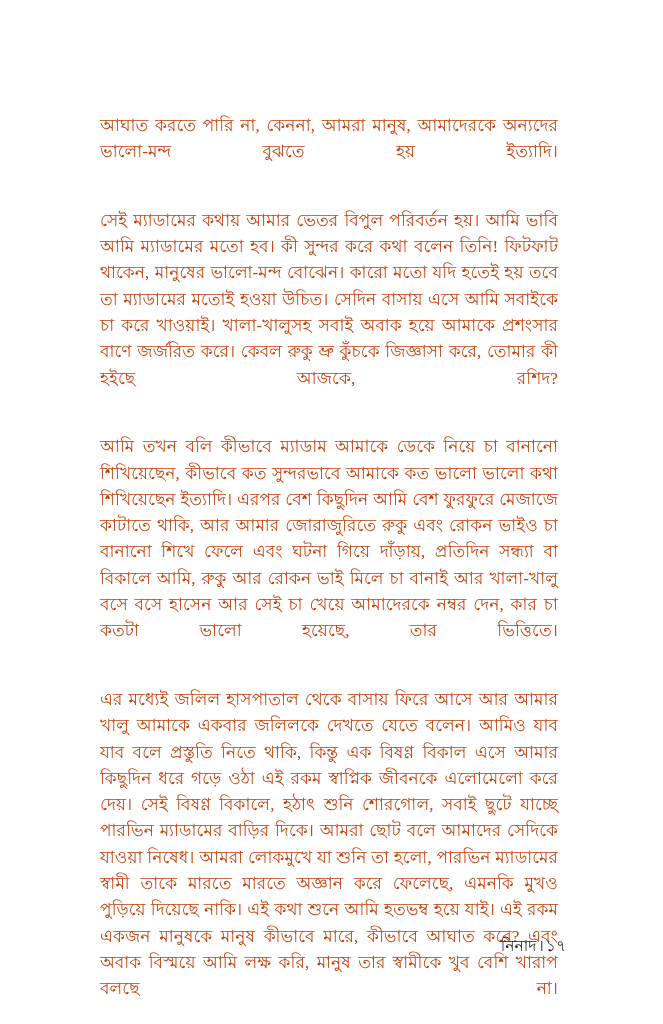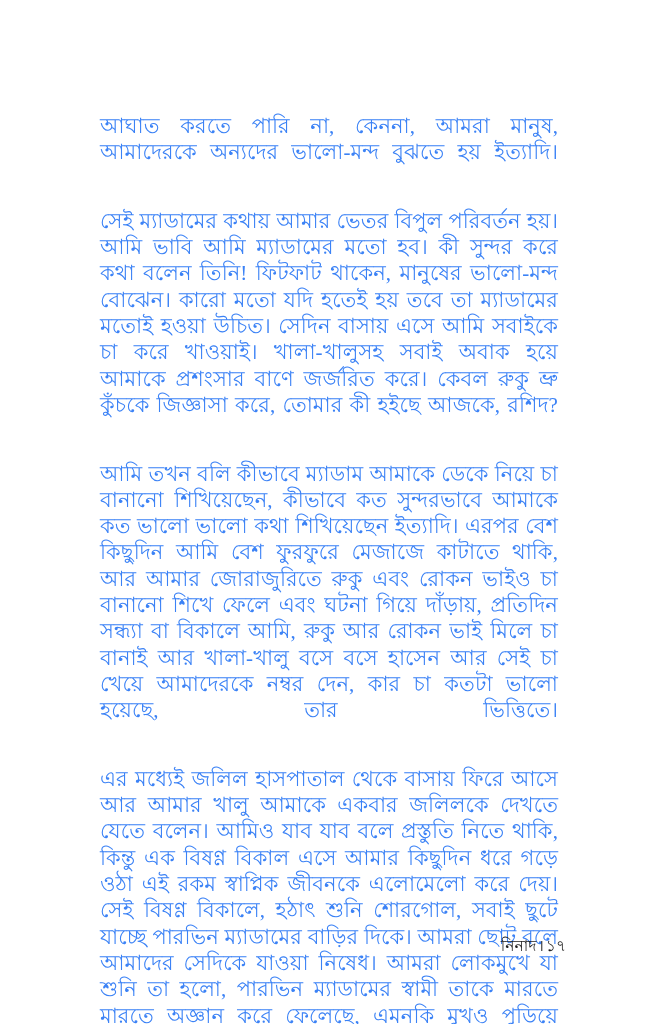--- a/index.html
+++ b/index.html
@@ -32,23 +32,23 @@
     position: absolute;
     left: 100px;
     top: 113px;
     width: 466px;
   }
 
   .para {
     margin: 0 8px 16px 0;
     text-align: justify;
     text-justify: inter-word;
-    font-size: 21px;
+    font-size: 17px;
     line-height: 26.3px;
-    color: #3b82f6;
+    color: #c2410c;
     letter-spacing: 0.1px;
     word-spacing: 0.3px;
     font-family: "Liberation Serif", "DejaVu Serif", serif;
   }
   .para:last-of-type {
     margin-bottom: 0;
   }
 
   
   .para::after {

